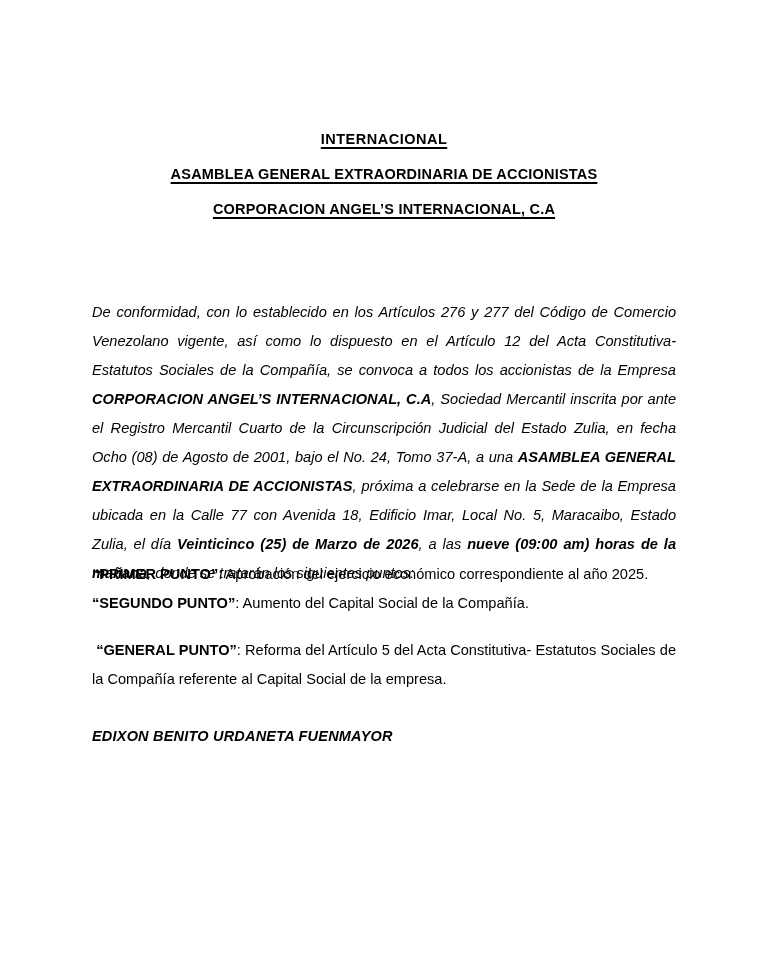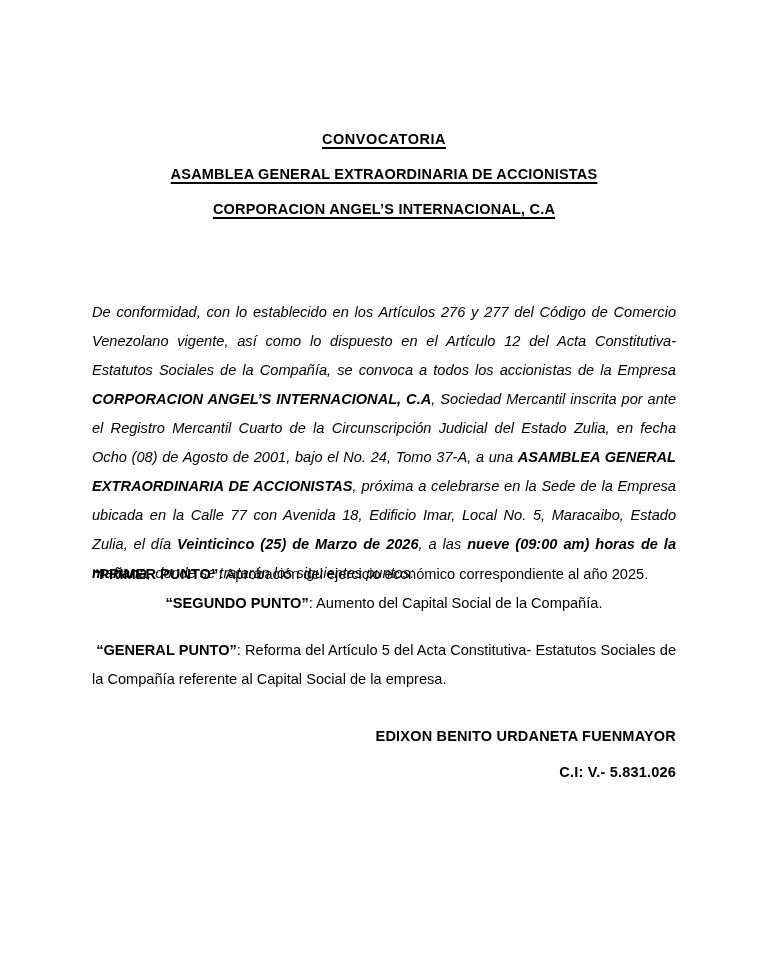--- a/index.html
+++ b/index.html
@@ -70,48 +70,49 @@
     top: 560px;
     width: 584px;
   }
   .point {
     font-size: 14.6px;
     line-height: 29px;
     margin: 0;
     text-align: justify;
     text-justify: inter-word;
   }
-  .point.no-justify { text-align: center; }
+  .point.no-justify { text-align: left; }
   .point b { font-weight: bold; }
   .point-spacer { height: 18px; }
 
   
   .signature-block {
     position: absolute;
     left: 92px;
     top: 718px;
     width: 584px;
-    text-align: right;
+    text-align: left;
+    font-style: italic;
   }
   .sig-line {
     font-size: 14.5px;
     font-weight: bold;
     line-height: 36px;
     letter-spacing: 0.2px;
     white-space: nowrap;
   }
 </style>
 </head>
 <body>
 
 <div class="page">
 
   <div class="heading-block">
     <div class="heading-line title">
-      <span class="u">CONVOCATORIA</span>
+      <span class="u">INTERNACIONAL</span>
     </div>
     <div class="heading-line">
       <span class="u">ASAMBLEA GENERAL EXTRAORDINARIA DE ACCIONISTAS</span>
     </div>
     <div class="heading-line">
       <span class="u">CORPORACION ANGEL’S INTERNACIONAL, C.A</span>
     </div>
   </div>
 
   <div class="body-block">
@@ -125,16 +126,15 @@
     <p class="point no-justify"><span></span><b>“SEGUNDO PUNTO”</b><span>: </span><span>Aumento del Capital Social de la Compañía.</span></p>
 
     <div class="point-spacer"></div>
 
     <p class="point"><span>&nbsp;</span><b>“GENERAL PUNTO”</b><span>: </span><span>Reforma del Artículo 5 del Acta Constitutiva- Estatutos Sociales de la Compañía referente al Capital Social de la empresa.</span></p>
 
   </div>
 
   <div class="signature-block">
     <div class="sig-line">EDIXON BENITO URDANETA FUENMAYOR</div>
-    <div class="sig-line">C.I: V.- 5.831.026</div>
   </div>
 
 </div>
 
 </body></html>

